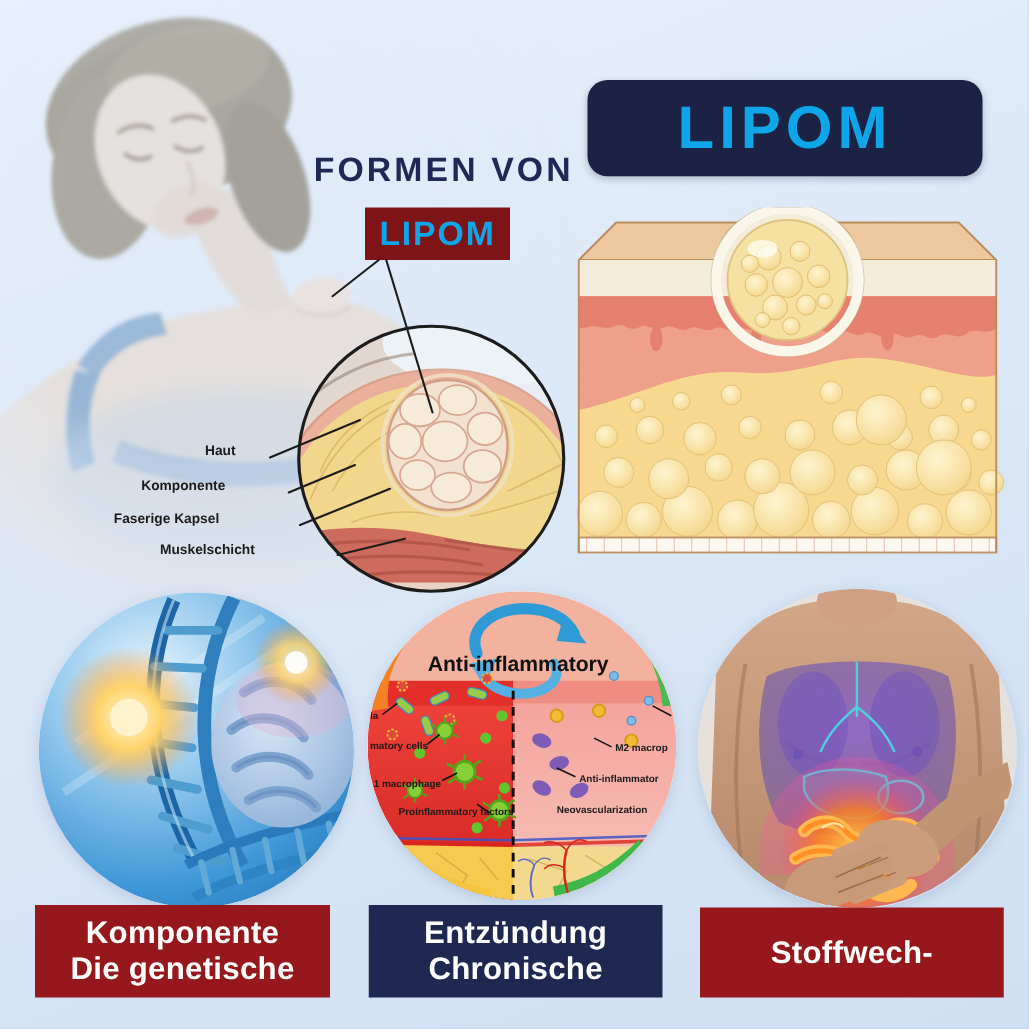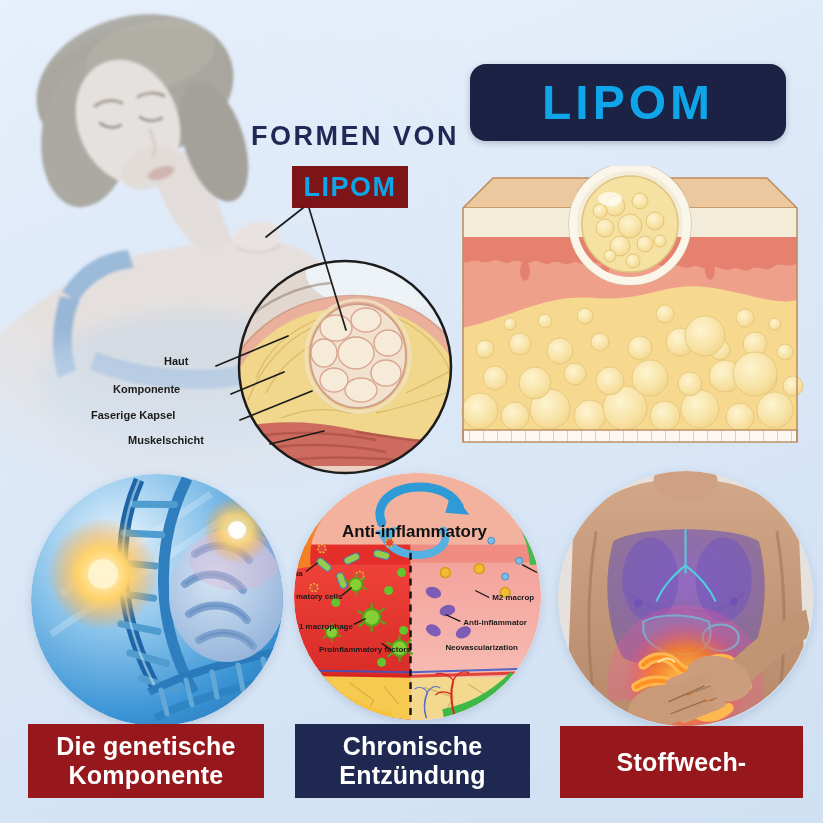--- a/index.html
+++ b/index.html
@@ -609,24 +609,24 @@
           <g stroke="#7e573d" stroke-width="1.2" opacity=".7">
             <line x1="110" y1="230" x2="146" y2="214"></line>
               <line x1="112" y1="242" x2="148" y2="228"></line>
           </g>
         </g>
       </g>
     </svg>
   </div>
 
   <div class="abs cause-badge cb-red cb1">
+    <span>Komponente</span>
     <span>Die genetische</span>
-    <span>Komponente</span>
   </div>
   <div class="abs cause-badge cb-navy cb2">
+    <span>Entzündung</span>
     <span>Chronische</span>
-    <span>Entzündung</span>
   </div>
   <div class="abs cause-badge cb-red cb3">
     <span>Stoffwech-</span>
   </div>
 
 </div>
 
 </body></html>

